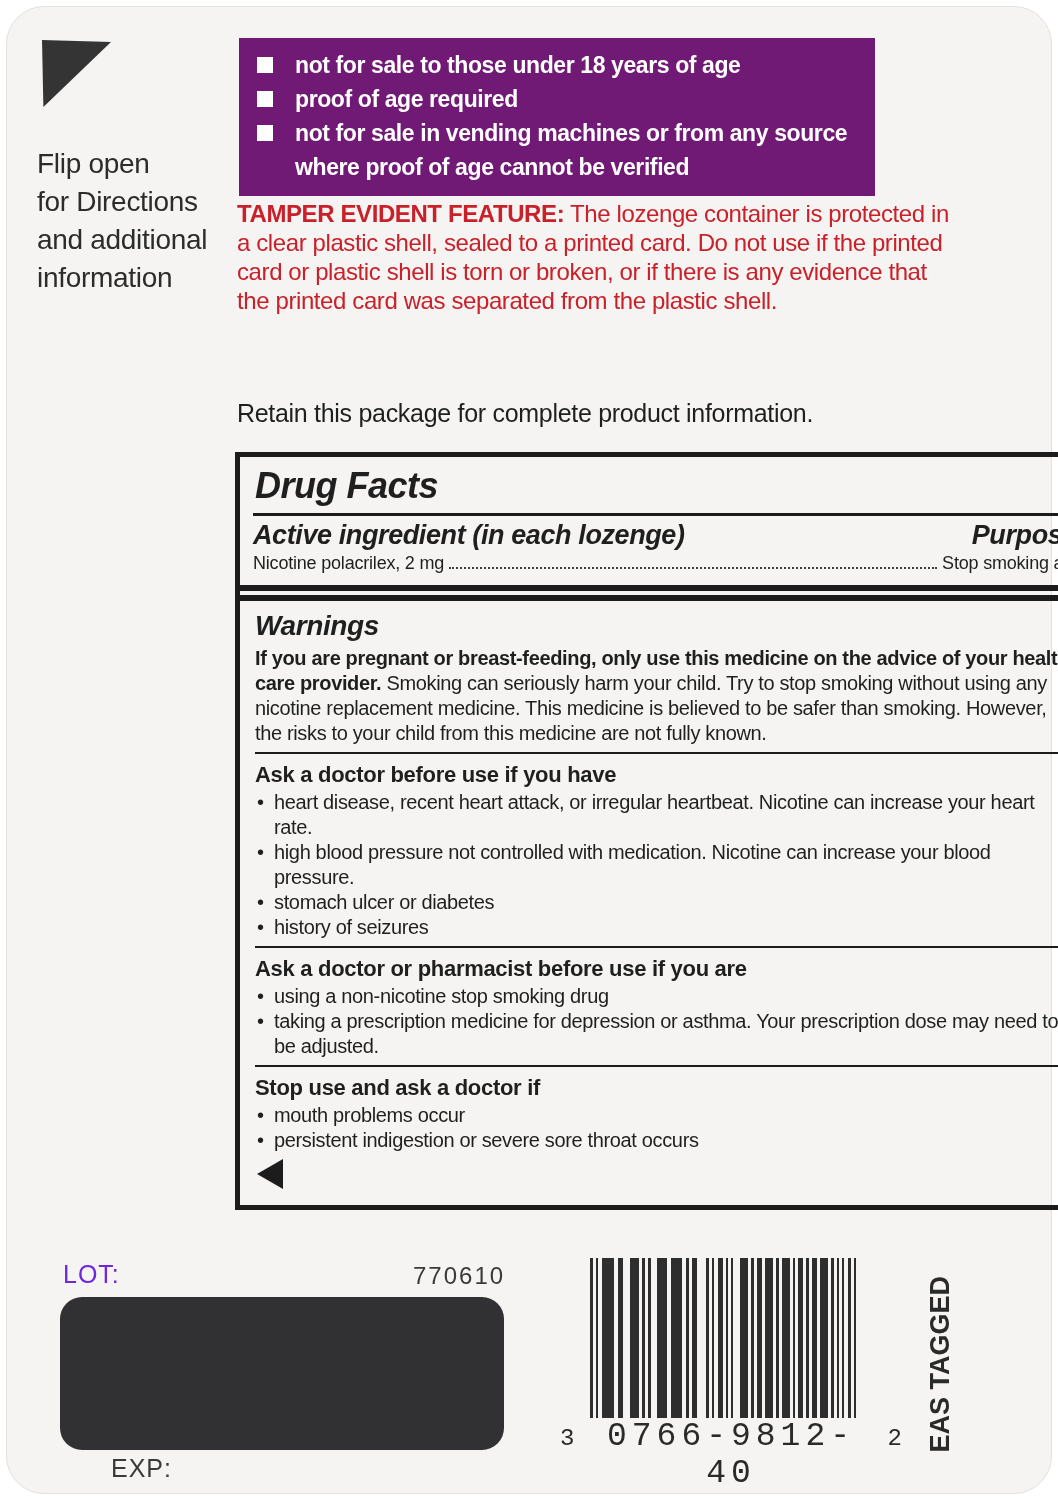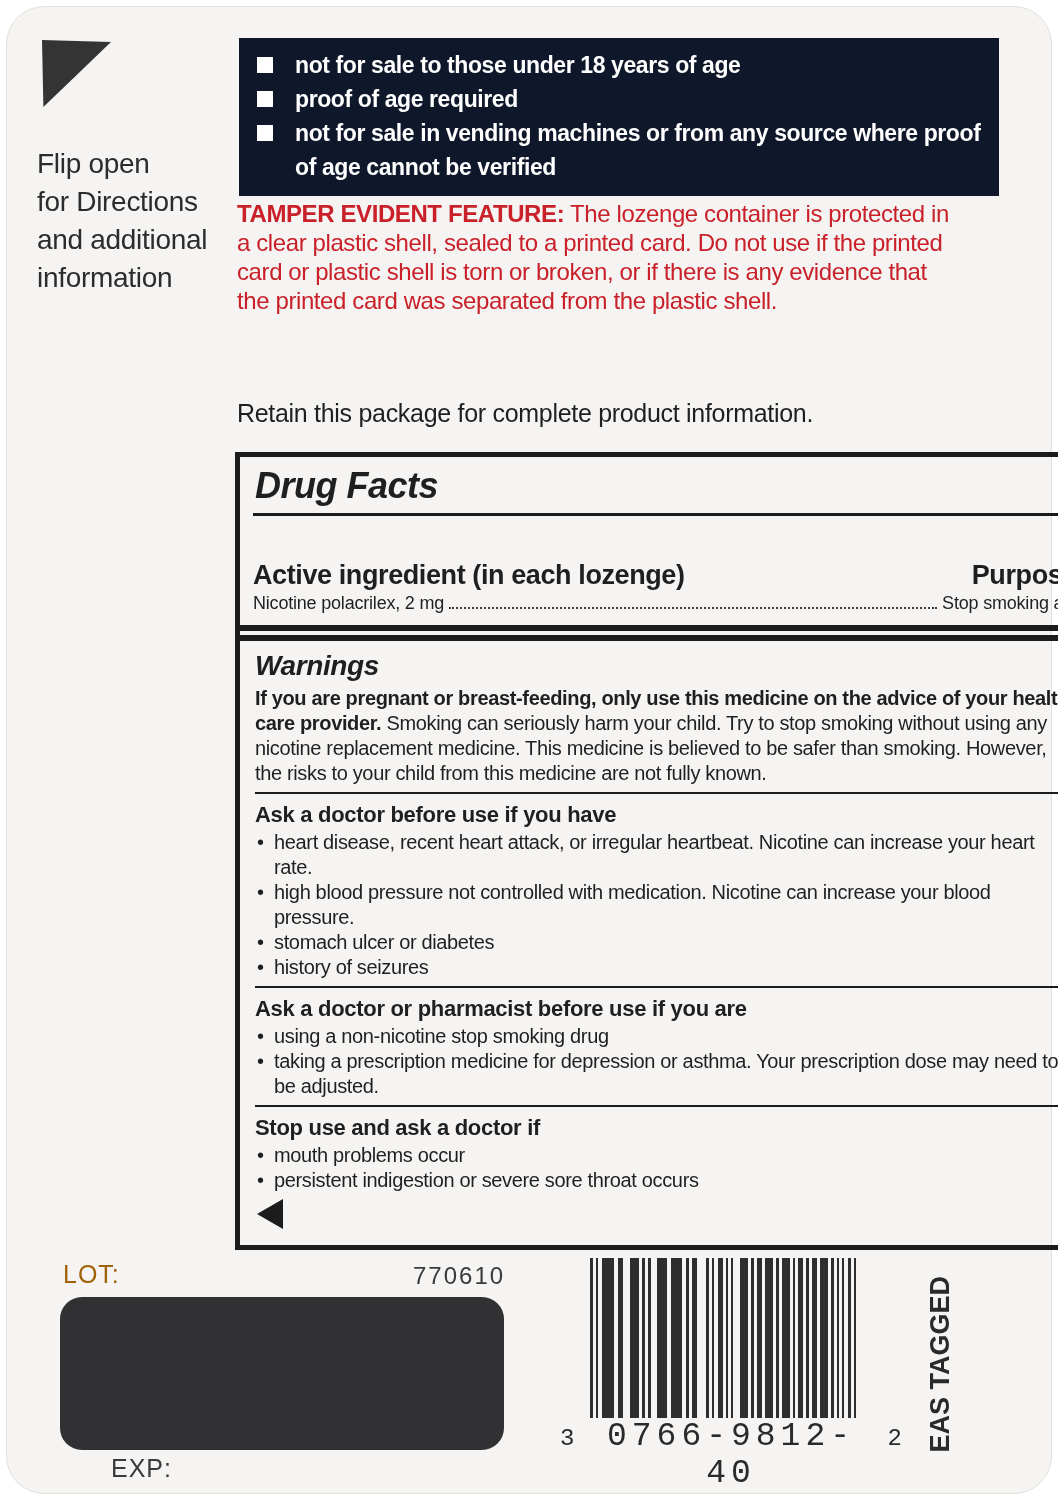--- a/index.html
+++ b/index.html
@@ -8,53 +8,53 @@
 
   .card { position:absolute; left:6px; top:6px; width:1046px; height:1488px;
           background:#f5f4f2; border:1px solid #e3e1dc; border-radius:38px; }
 
   .fold-triangle { position:absolute; left:35px; top:33px; width:69px; height:67px;
           background:#343434; clip-path:polygon(0 0,100% 3%,2% 100%); }
 
   .flip-note { position:absolute; left:30px; top:138px; width:200px;
           font-size:28px; line-height:38px; color:#2c2c2c; letter-spacing:-0.3px; white-space:pre-line; }
 
-  .banner { position:absolute; left:232px; top:31px; width:760px; min-height:139px;
-          background:#0f172a; color:#ffffff; padding:10px 16px 12px 16px; }
+  .banner { position:absolute; left:232px; top:31px; width:636px; min-height:139px;
+          background:#701a75; color:#ffffff; padding:10px 16px 12px 16px; }
   .banner-item { display:flex; align-items:flex-start; font-weight:bold; font-size:23px;
           line-height:34px; letter-spacing:-0.4px; }
   .banner-item .sq { flex:0 0 16px; width:16px; height:16px; background:#ffffff; margin:9px 22px 0 2px; }
 
   .tamper { position:absolute; left:230px; top:192px; width:714px;
           color:#c92029; font-size:24px; line-height:29px; letter-spacing:-0.4px; }
   .tamper b { font-weight:bold; }
 
   .retain { position:absolute; left:230px; top:392px; width:714px;
           color:#1f1f1f; font-size:25px; letter-spacing:-0.3px; }
 
   .dfbox { position:absolute; left:228px; top:445px; width:860px;
           border:5px solid #1c1c1c; background:transparent; padding:0 13px; color:#1f1f1f; }
   .df-title { font-style:italic; font-weight:bold; font-size:36px; letter-spacing:-0.5px; padding:8px 2px 4px 2px; }
   .rule3 { height:3px; background:#1c1c1c; margin:2px 0 4px 0; }
   .rule2 { height:2px; background:#1c1c1c; margin:2px 0; }
   .bar  { height:6px; background:#1c1c1c; margin:4px -13px; }
   .row.between { display:flex; justify-content:space-between; align-items:baseline; }
-  .ital-h { font-weight:bold; font-size:27px; letter-spacing:-0.4px;margin-top:40px; }
+  .ital-h { font-style:italic; font-weight:bold; font-size:27px; letter-spacing:-0.4px; }
   .dotrow { display:flex; align-items:baseline; font-size:18px; letter-spacing:-0.2px; padding:2px 0 7px 0; }
   .leader { flex:1; border-bottom:2px dotted #3c3c3c; margin:0 5px 5px 5px; align-self:flex-end; }
   .sect { padding:3px 2px 8px 2px; }
   .df-h { font-style:italic; font-weight:bold; font-size:28px; letter-spacing:-0.4px; padding:2px 0 3px 0; }
   .sub-h { font-weight:bold; font-size:22px; letter-spacing:-0.3px; padding:3px 0 2px 0; }
   .para { font-size:20px; line-height:25px; letter-spacing:-0.35px; padding:1px 0 4px 0; }
   .para b { font-weight:bold; }
   .bullet { position:relative; padding-left:19px; font-size:20px; line-height:25px; letter-spacing:-0.35px; }
   .bullet::before { content:"\2022"; position:absolute; left:2px; top:0; }
   .left-arrow { width:26px; height:30px; background:#1c1c1c; clip-path:polygon(0 50%,100% 0,100% 100%); margin:6px 0 8px 2px; }
 
-  .lot-label { position:absolute; left:56px; top:1253px; font-size:25px; color:#a16207; letter-spacing:1px; }
+  .lot-label { position:absolute; left:56px; top:1253px; font-size:25px; color:#6d28d9; letter-spacing:1px; }
   .lot-value { position:absolute; left:406px; top:1255px; font-size:24px; color:#3a3a3a; letter-spacing:2px; }
   .dark-box { position:absolute; left:53px; top:1290px; width:444px; height:153px;
           background:#313133; border-radius:22px; }
   .exp-label { position:absolute; left:56px; top:1447px; font-size:25px; color:#3a3a3a; letter-spacing:1px;margin-left:48px; }
 
   .barcode { position:absolute; left:583px; top:1251px; width:282px; height:190px; }
   .bc-bars { position:absolute; left:0; top:0; width:282px; height:160px; }
   .bc-digits { position:absolute; left:-30px; top:160px; width:342px; display:flex; align-items:baseline;
           font-family:"Liberation Mono", monospace; color:#2a2a2a; }
   .bc-left { font-size:24px; width:34px; }

